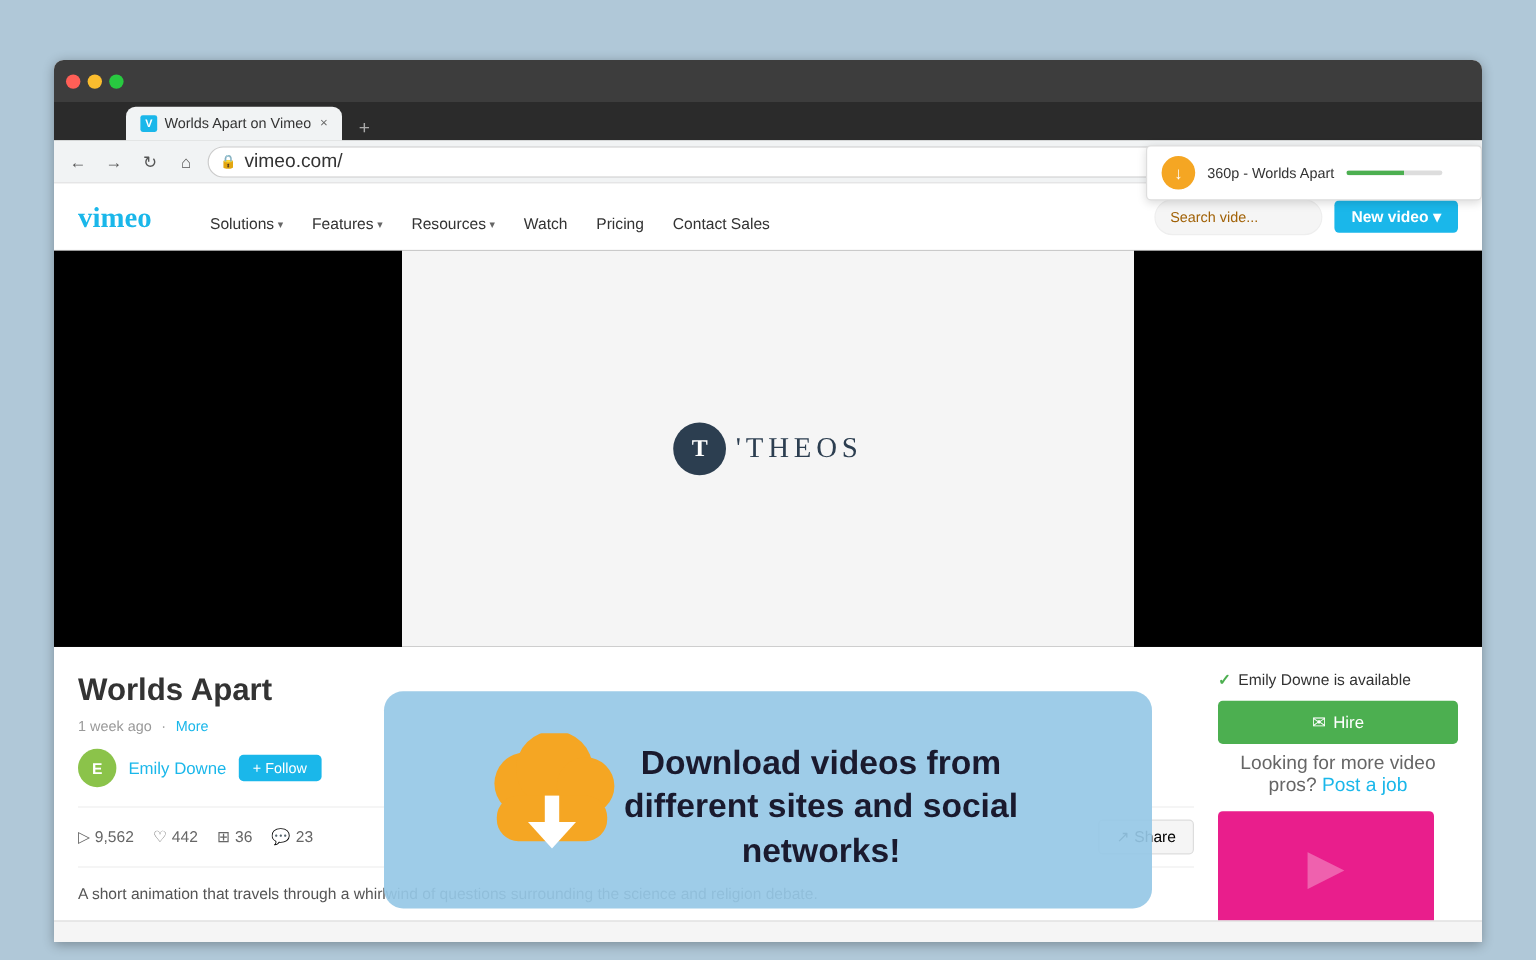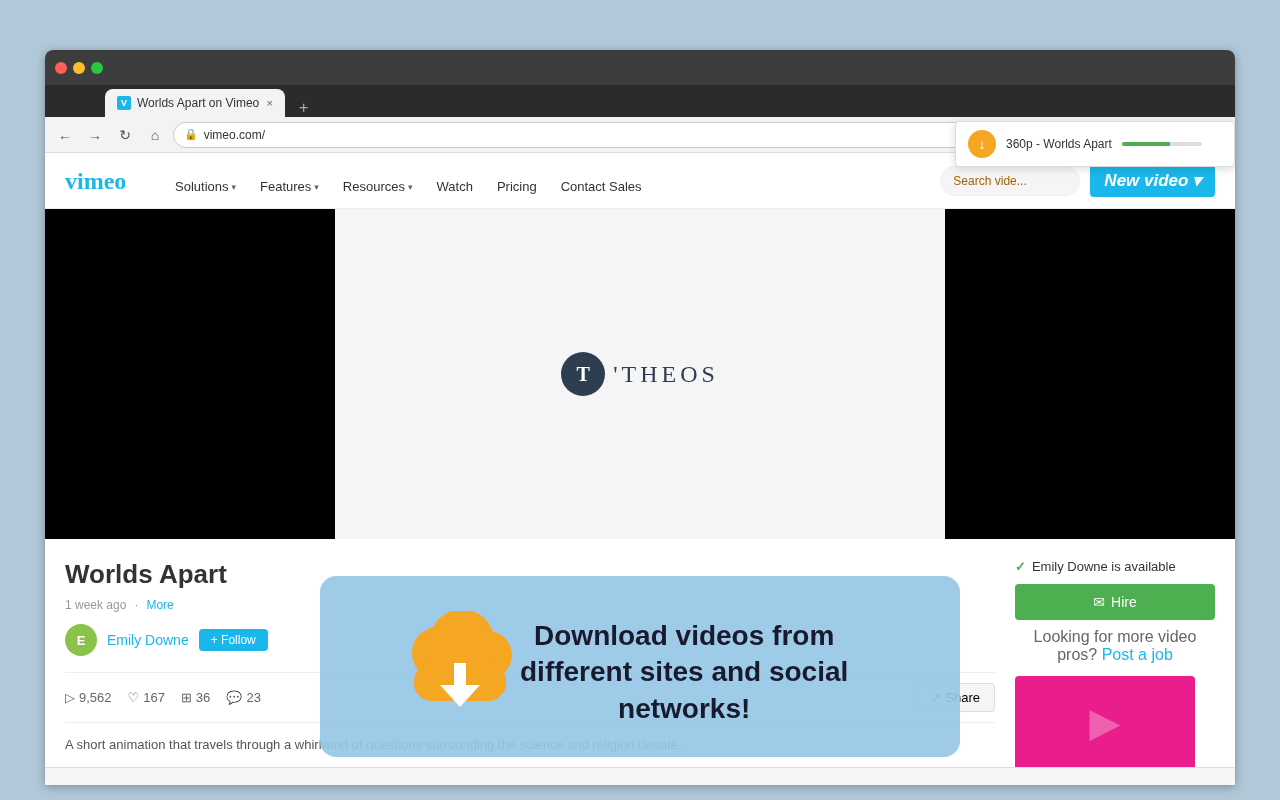--- a/index.html
+++ b/index.html
@@ -70,21 +70,21 @@
       height: 26px;
       padding: 0 10px;
       font-size: 12px;
       color: #333;
       display: flex;
       align-items: center;
       gap: 6px;
     }
 
     .address-text {
-      font-size: 12px;
+      font-size: 16px;
       color: #333;
     }
 
     .toolbar-icons {
       display: flex;
       align-items: center;
       gap: 4px;
     }
 
     .toolbar-icon {
@@ -208,27 +208,26 @@
       display: flex;
       align-items: center;
     }
 
     .new-video-btn {
       background: #1ab7ea;
       color: white;
       border: none;
       border-radius: 4px;
       padding: 6px 14px;
-      font-size: 17px;
-      cursor: pointer;
-      display: flex;
-      align-items: flex-end;
+      font-size: 13px;
+      cursor: pointer;
+      display: flex;
+      align-items: flex-start;
       gap: 4px;
       font-weight: 600;
-      font-style: italic;
     }
 
     
     .video-container {
       display: flex;
       width: 100%;
       background: #000;
       height: 330px;
       position: relative;
     }
@@ -706,21 +705,21 @@
           </button>
         </div>
 
         <div class="stats-row">
           <div class="stat-item">
             <span>▷</span>
             <span>9,562</span>
           </div>
           <div class="stat-item">
             <span>♡</span>
-            <span>167</span>
+            <span>442</span>
           </div>
           <div class="stat-item">
             <span>⊞</span>
             <span>36</span>
           </div>
           <div class="stat-item">
             <span>💬</span>
             <span>23</span>
           </div>
           <button class="share-btn">

